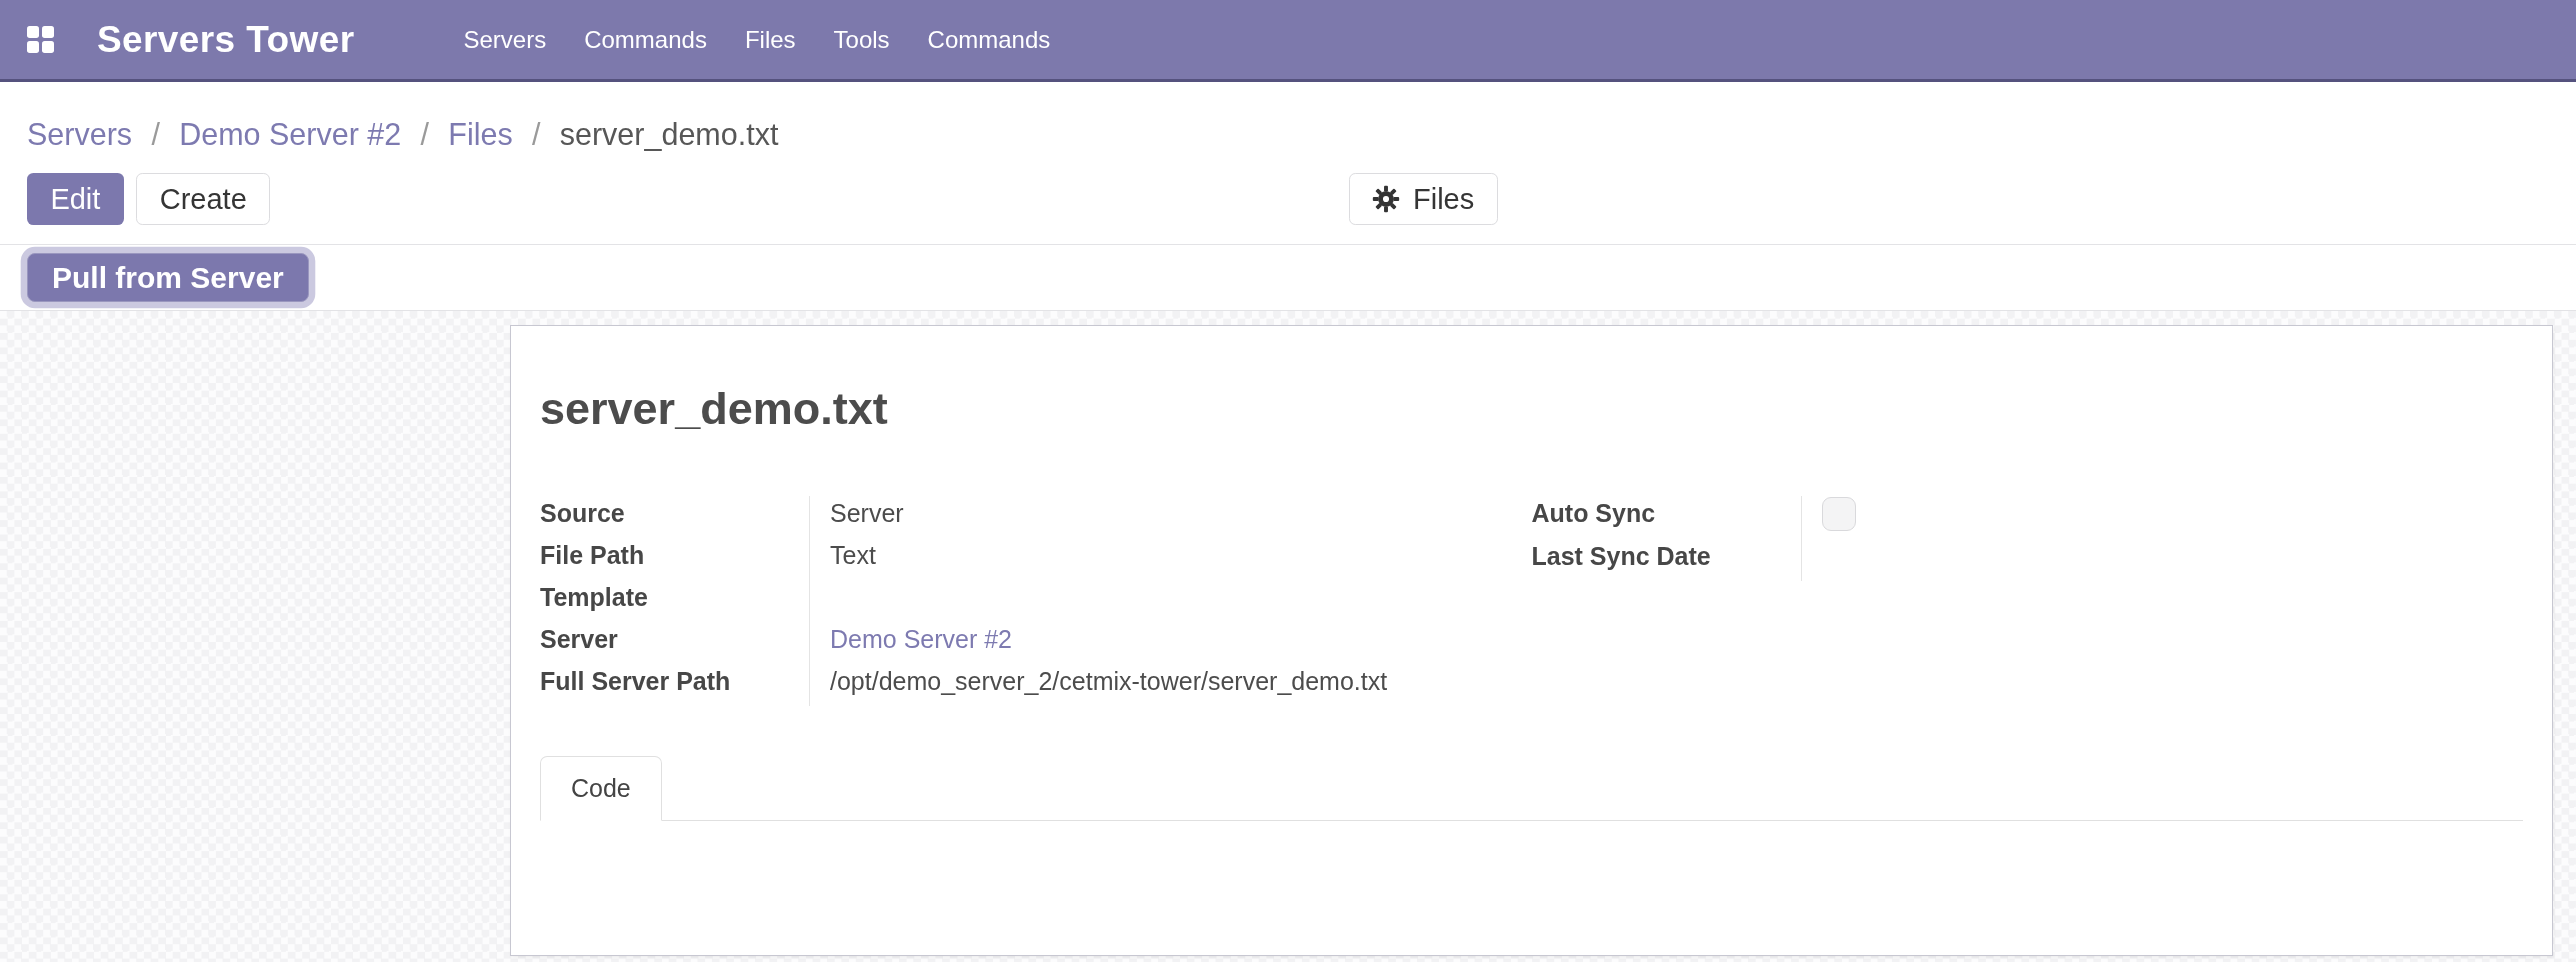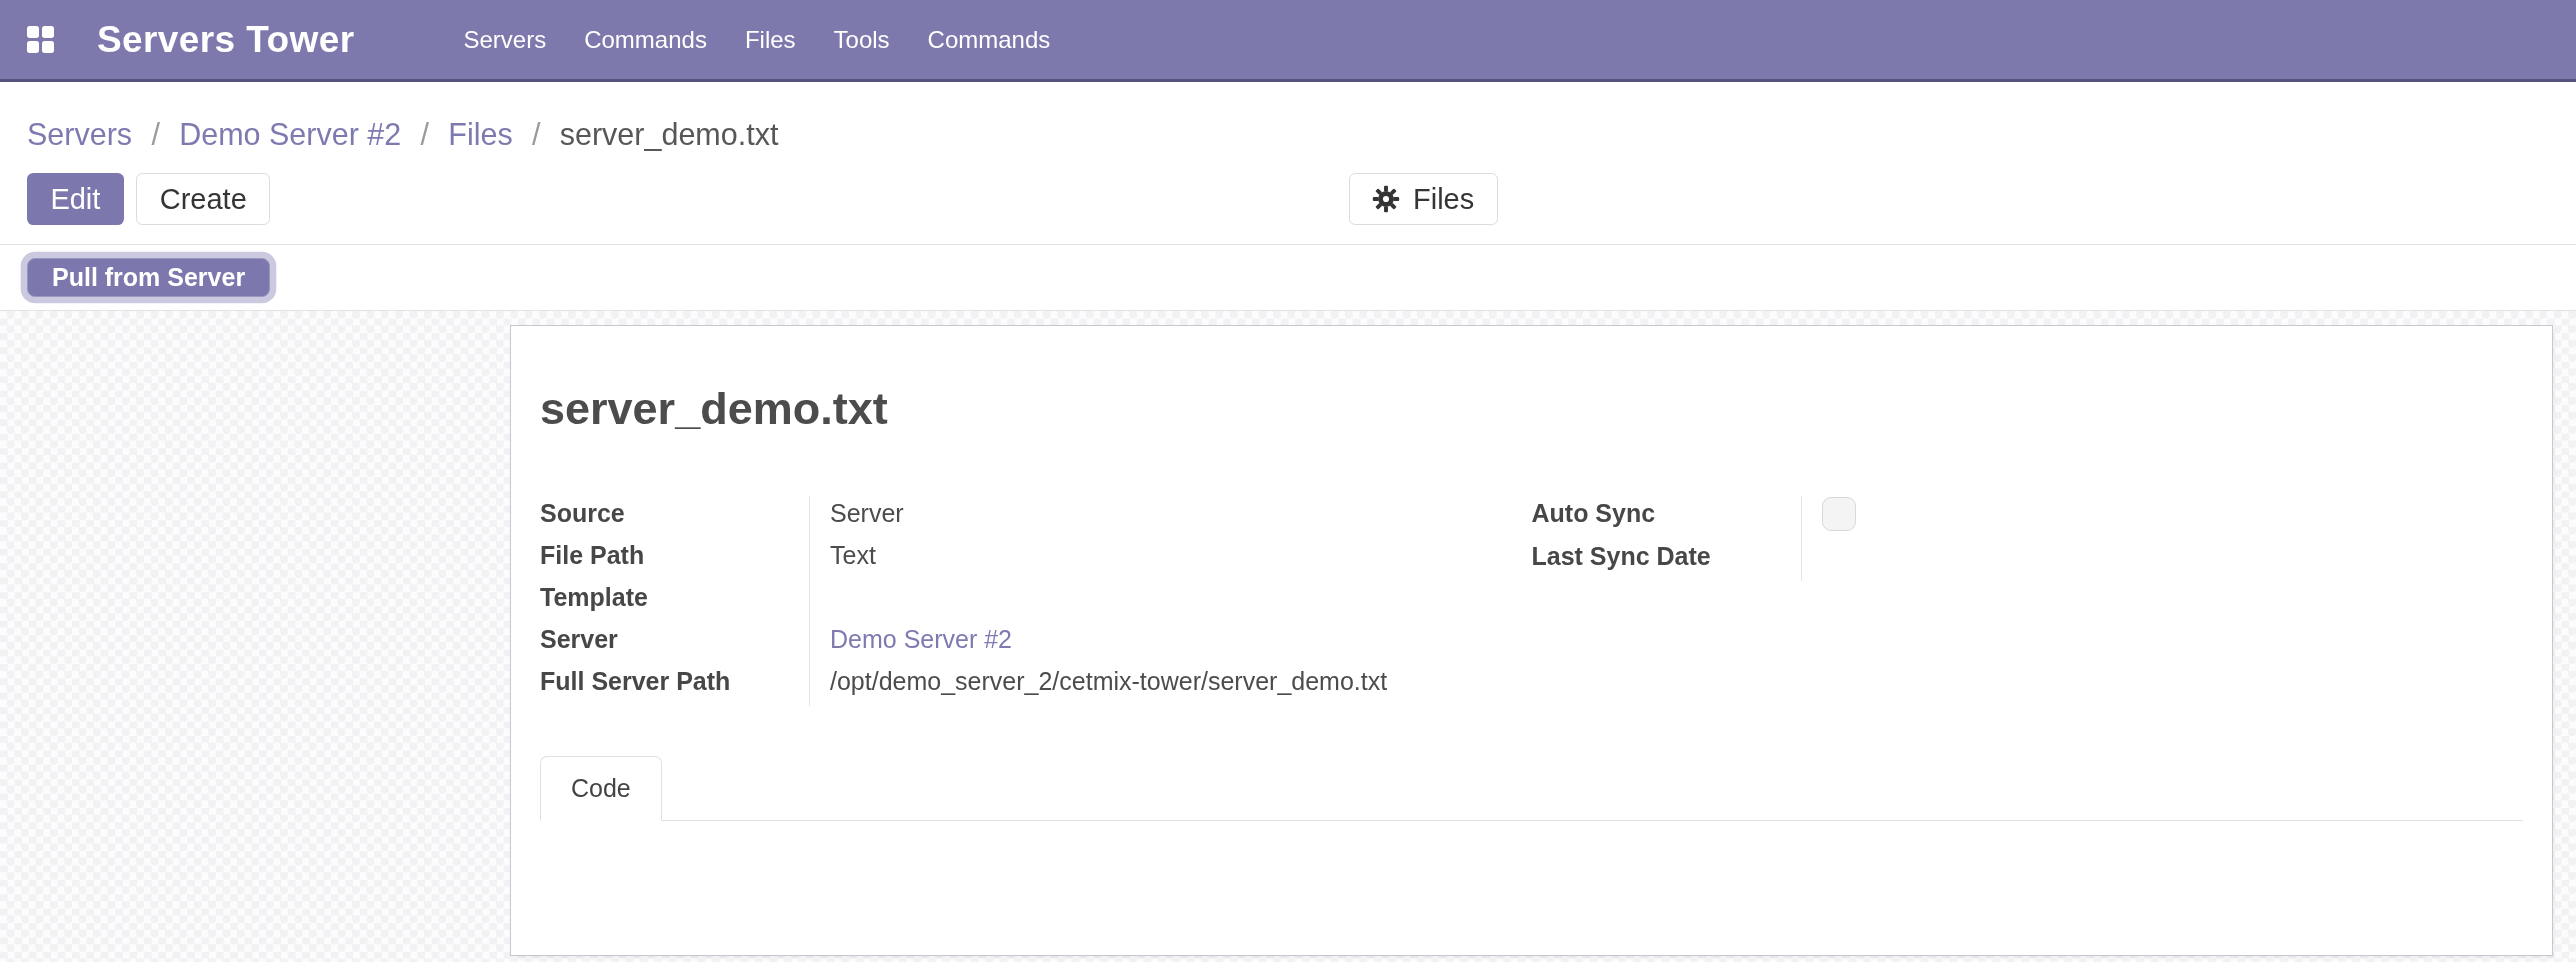--- a/index.html
+++ b/index.html
@@ -34,22 +34,22 @@
     font-family:inherit; cursor:pointer; white-space:nowrap;
   }
   .btn-primary { background:#7c78ad; color:#fff; }
   .btn-default { background:#fff; color:#353535; border-color:#dcdcdf; }
   .action-wrap { position:absolute; left:1349px; bottom:19px; }
   .gear-svg { width:28px; height:28px; display:block; }
 
   
   .statusbar { background:#fff; height:66px; border-bottom:1.8px solid #e3e3e6; display:flex; align-items:center; padding:0 27px; }
   .pull-btn {
-    background:#7c78ad; color:#fff; font-size:25px; font-weight:600;
-    height:39px; padding:0 24px; border:0.9px solid #9a97bf; border-radius:8px;
+    background:#7c78ad; color:#fff; font-size:30px; font-weight:600;
+    height:49px; padding:0 24px; border:0.9px solid #9a97bf; border-radius:8px;
     box-shadow:0 0 0 6.3px #cbc9e0; display:inline-flex; align-items:center; cursor:pointer;
     font-family:inherit;
   }
 
   
   .form-area {
     height:573px; 
     position:relative;
     height:calc(962px - 82px - 155px - 67px);
     background:#fcfcfd;

